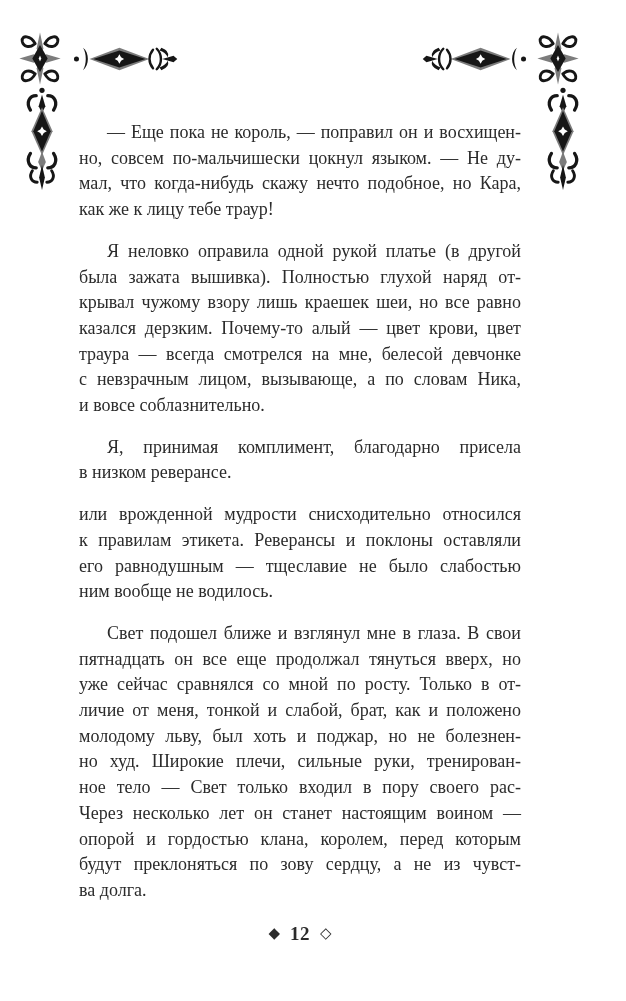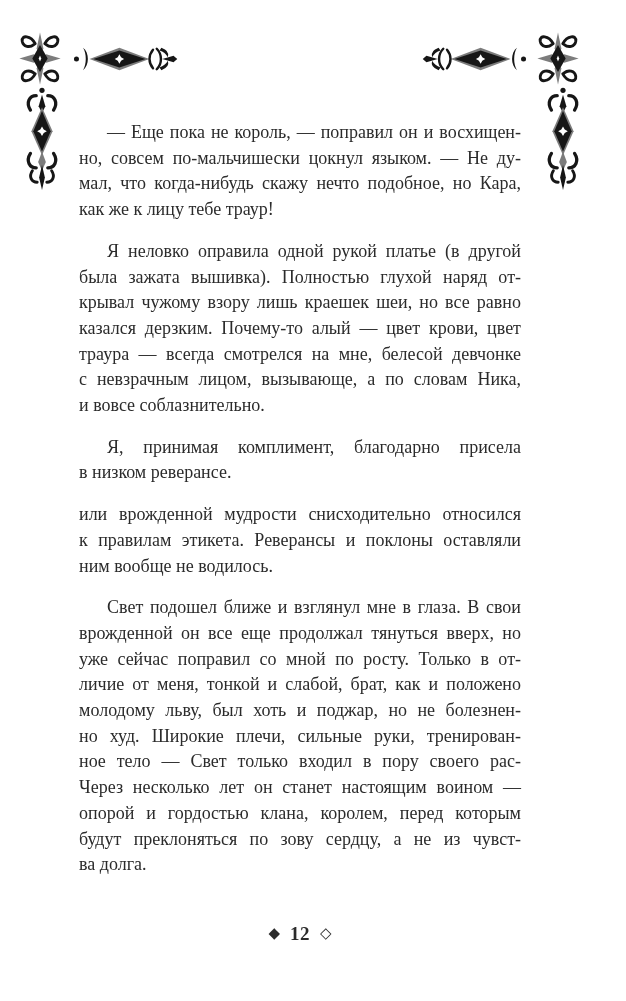--- a/index.html
+++ b/index.html
@@ -167,26 +167,27 @@
         <div class="line">с невзрачным лицом, вызывающе, а по словам Ника,</div>
         <div class="line last">и вовсе соблазнительно.</div>
       </div>
       <div class="para">
         <div class="line first">Я, принимая комплимент, благодарно присела</div>
         <div class="line last">в низком реверансе.</div>
       </div>
       <div class="para">
         <div class="line">или врожденной мудрости снисходительно относился</div>
         <div class="line">к правилам этикета. Реверансы и поклоны оставляли</div>
+        <div class="line">его равнодушным — тщеславие не было слабостью</div>
         <div class="line last">ним вообще не водилось.</div>
       </div>
       <div class="para">
         <div class="line first">Свет подошел ближе и взглянул мне в глаза. В свои</div>
-        <div class="line">врожденной он все еще продолжал тянуться вверх, но</div>
-        <div class="line">уже сейчас поправил со мной по росту. Только в от-</div>
+        <div class="line">пятнадцать он все еще продолжал тянуться вверх, но</div>
+        <div class="line">уже сейчас сравнялся со мной по росту. Только в от-</div>
         <div class="line">личие от меня, тонкой и слабой, брат, как и положено</div>
         <div class="line">молодому льву, был хоть и поджар, но не болезнен-</div>
         <div class="line">но худ. Широкие плечи, сильные руки, тренирован-</div>
         <div class="line">ное тело — Свет только входил в пору своего рас-</div>
         <div class="line">Через несколько лет он станет настоящим воином —</div>
         <div class="line">опорой и гордостью клана, королем, перед которым</div>
         <div class="line">будут преклоняться по зову сердцу, а не из чувст-</div>
         <div class="line last">ва долга.</div>
       </div>
     </main>

